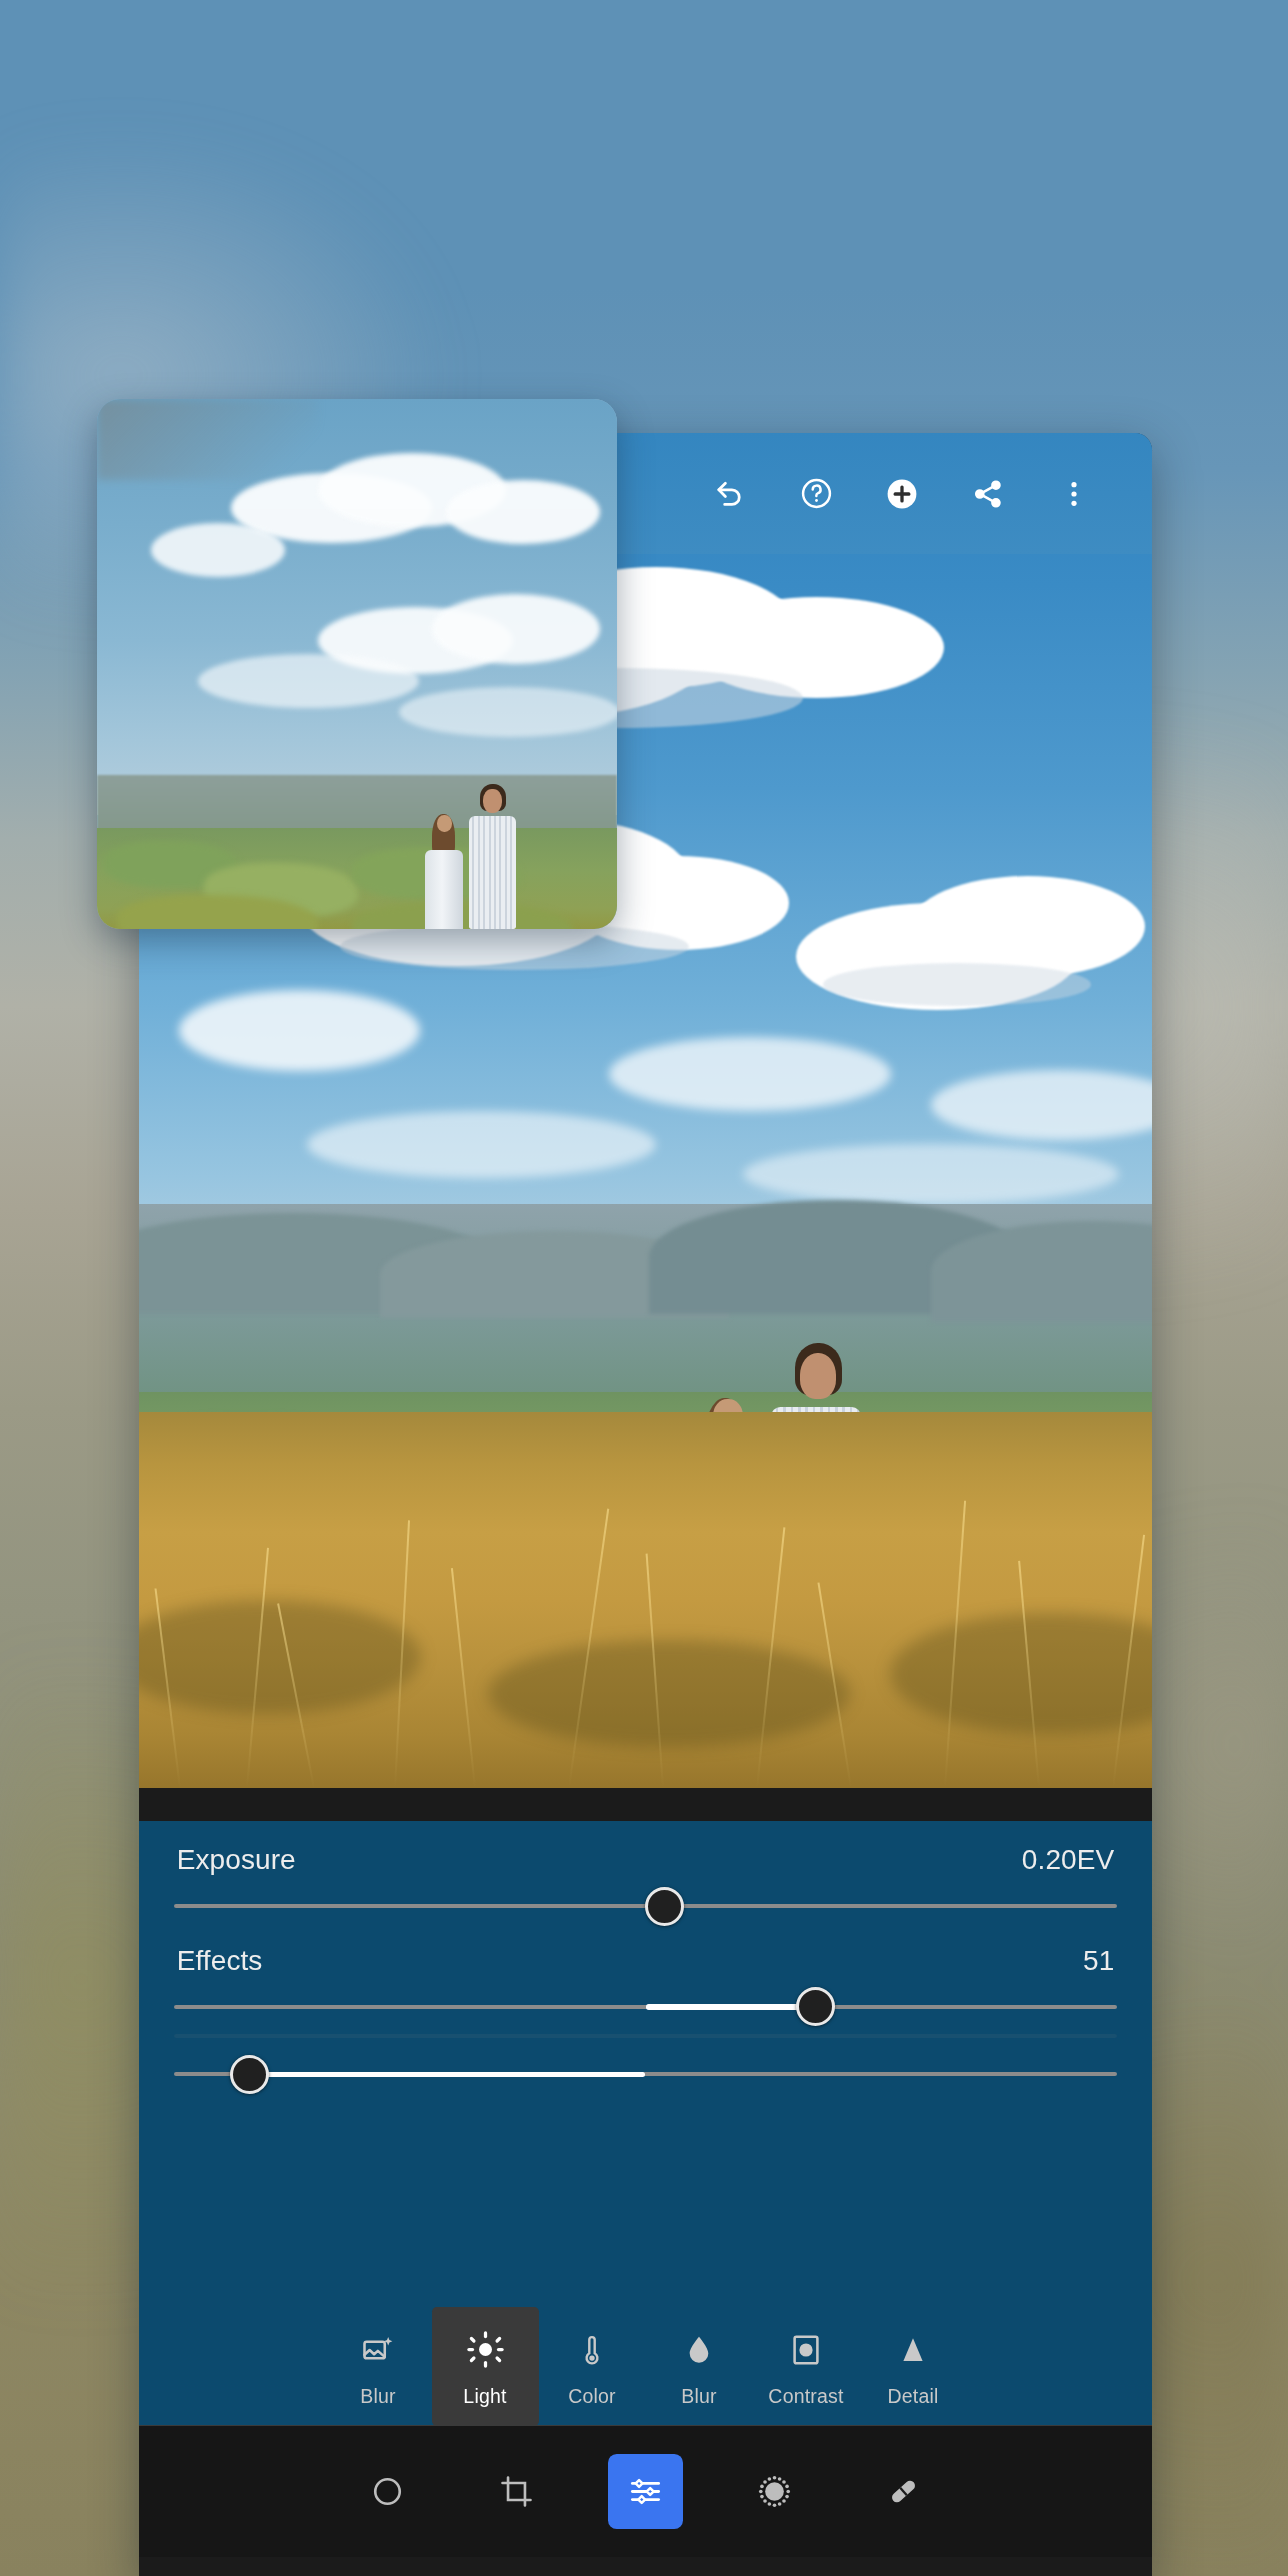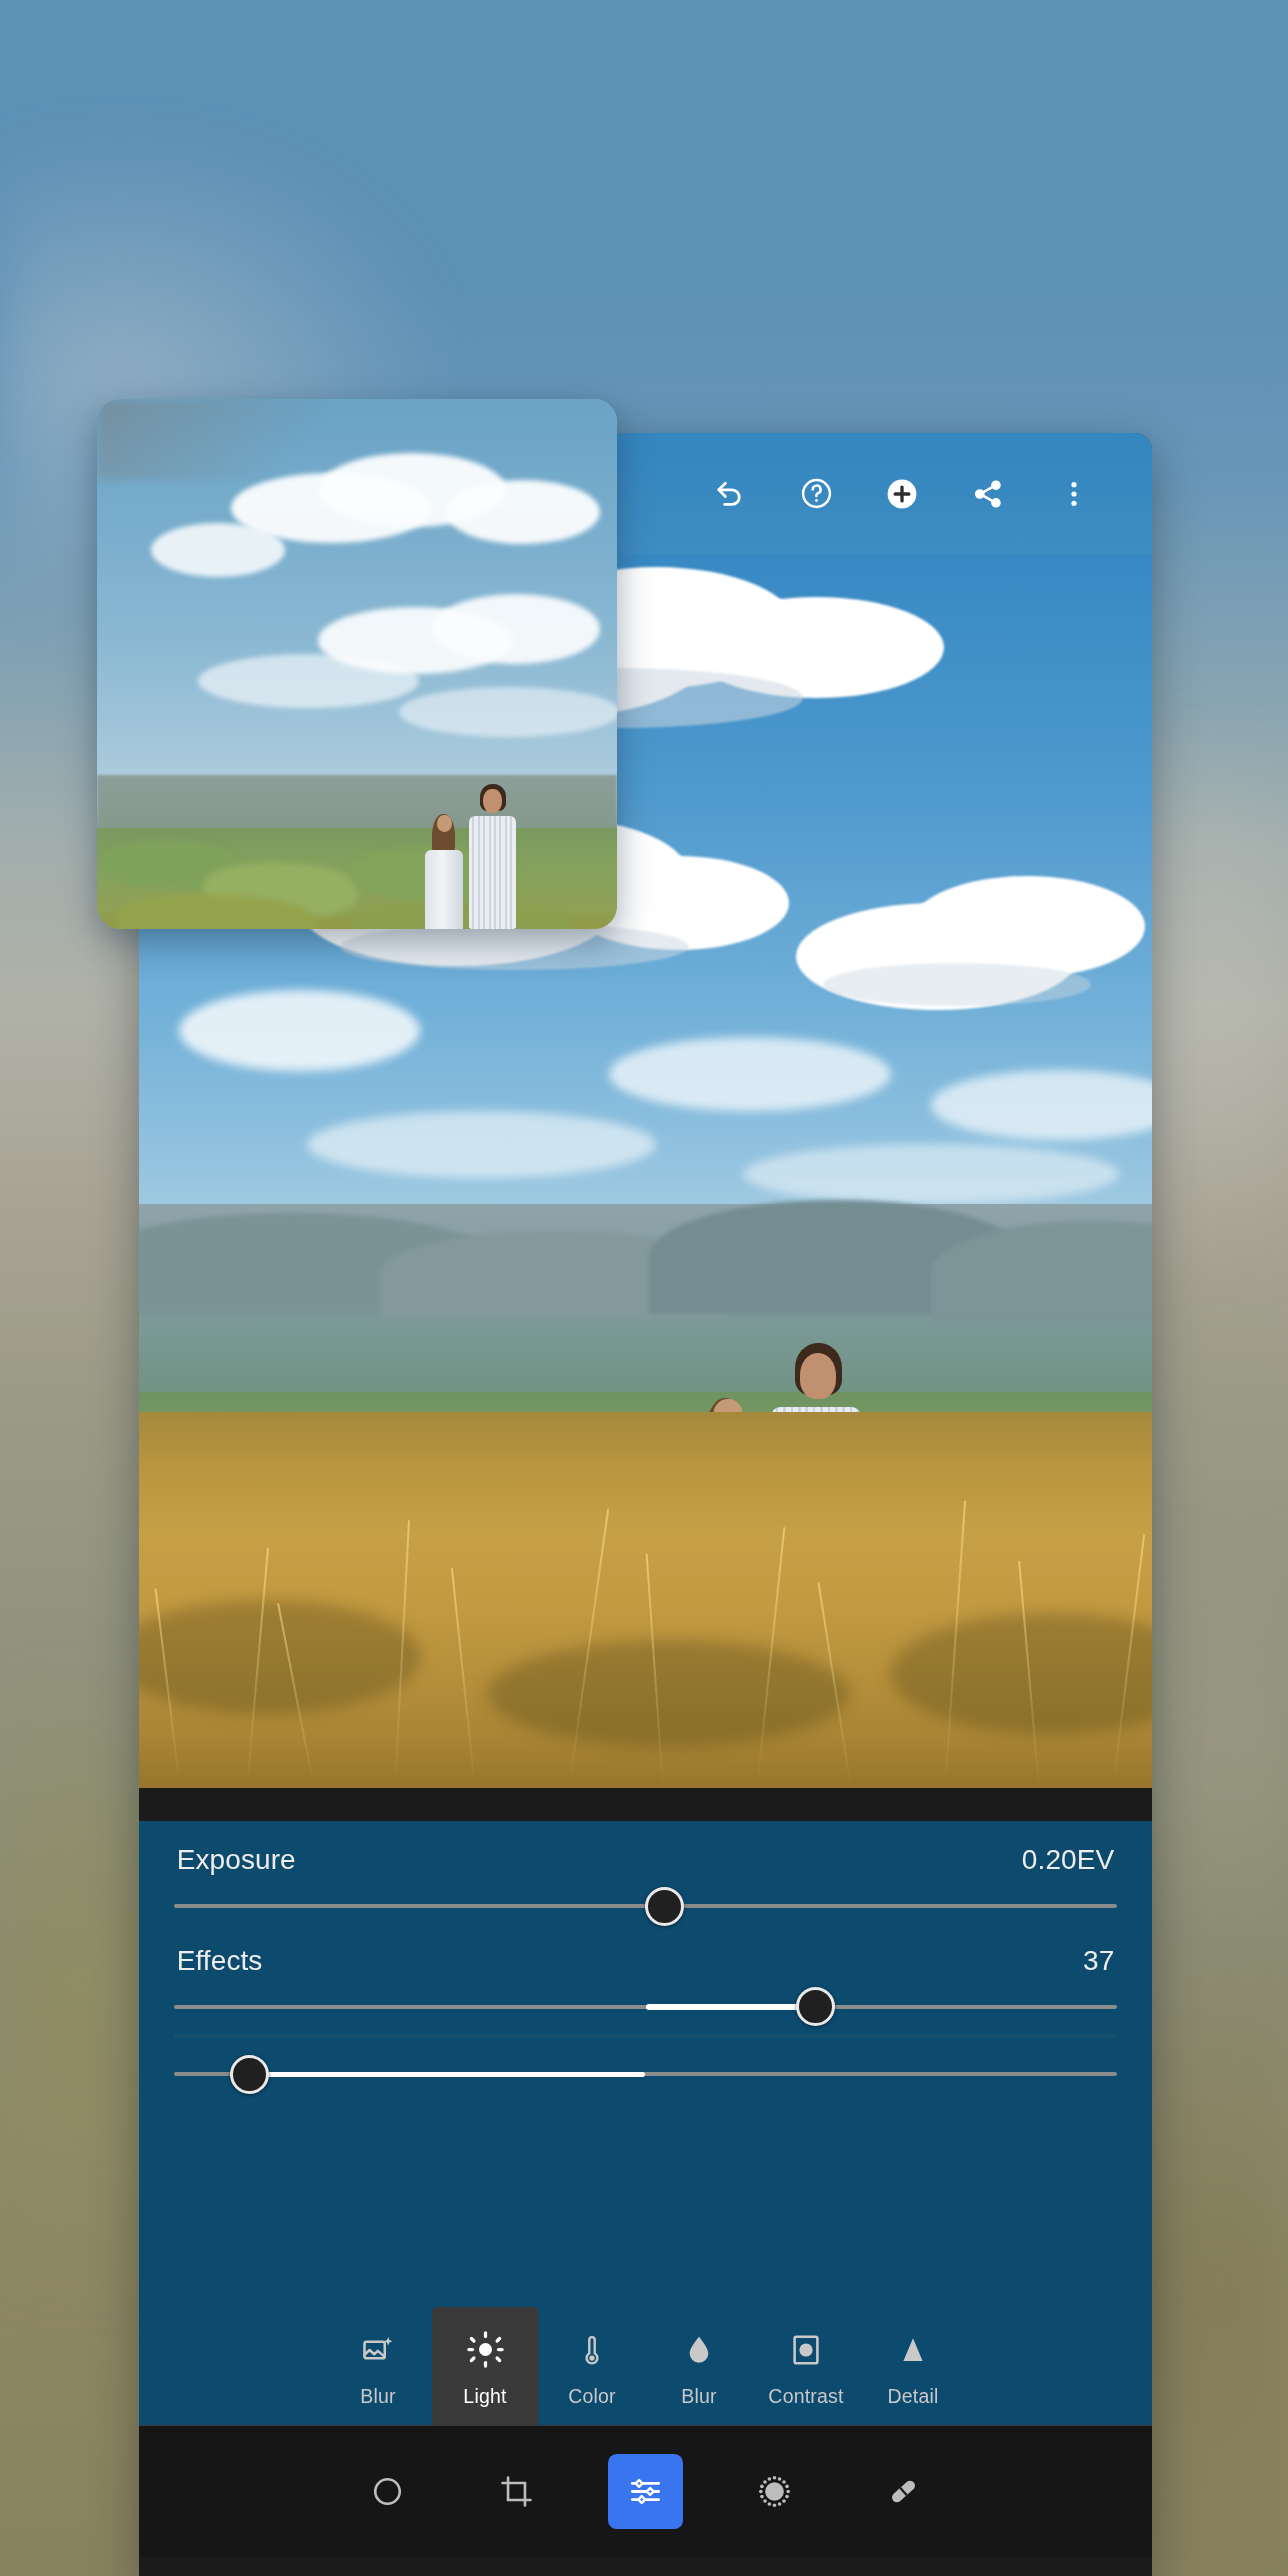--- a/index.html
+++ b/index.html
@@ -434,21 +434,21 @@
         <div class="strack">
           <div class="rail"></div>
           <div class="fill" style="left:52%; width:0%;"></div>
           <div class="knob" style="left:52%;"></div>
         </div>
       </div>
 
       <div class="srow">
         <div class="shead">
           <span class="slabel">Effects</span>
-          <span class="svalue">37</span>
+          <span class="svalue">51</span>
         </div>
         <div class="strack">
           <div class="rail"></div>
           <div class="fill" style="left:50%; width:18%;"></div>
           <div class="knob" style="left:68%;"></div>
         </div>
       </div>
 
       <div class="srow">
         <div class="strack">

